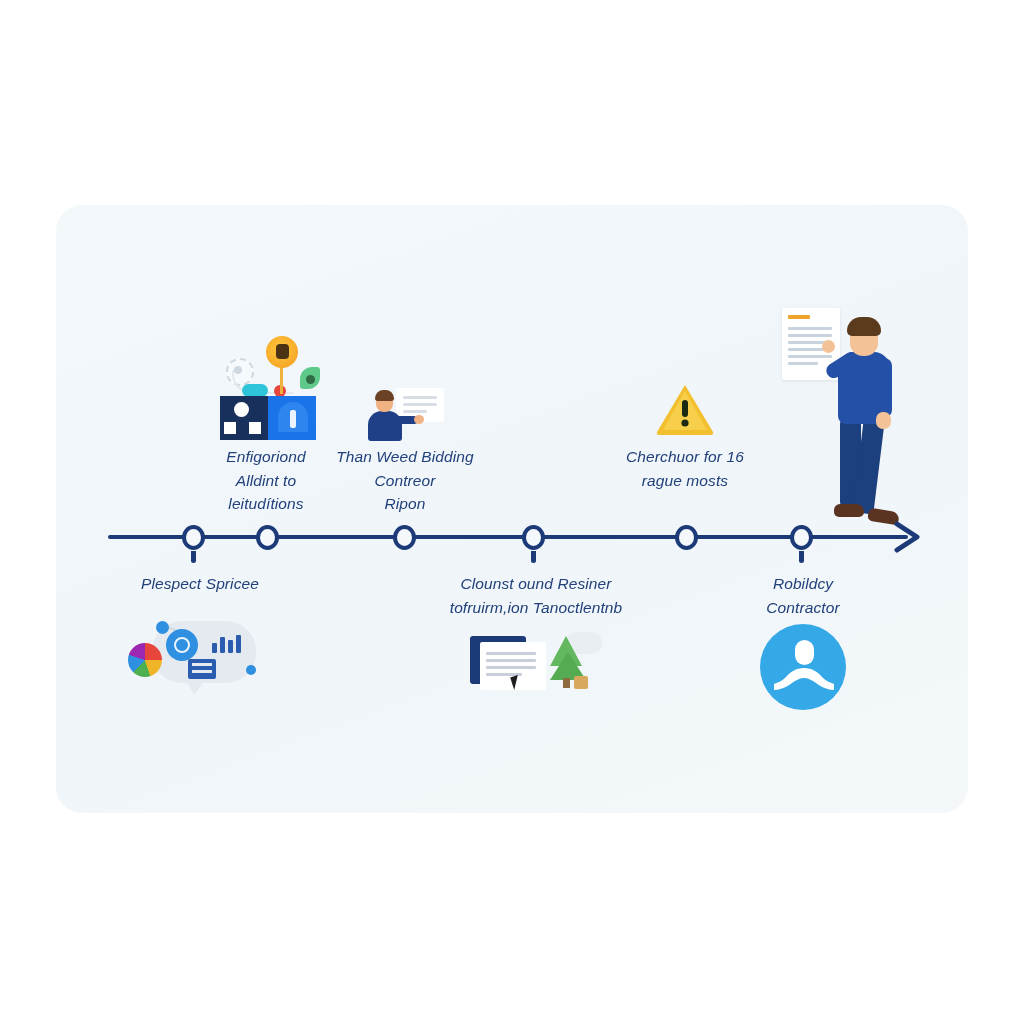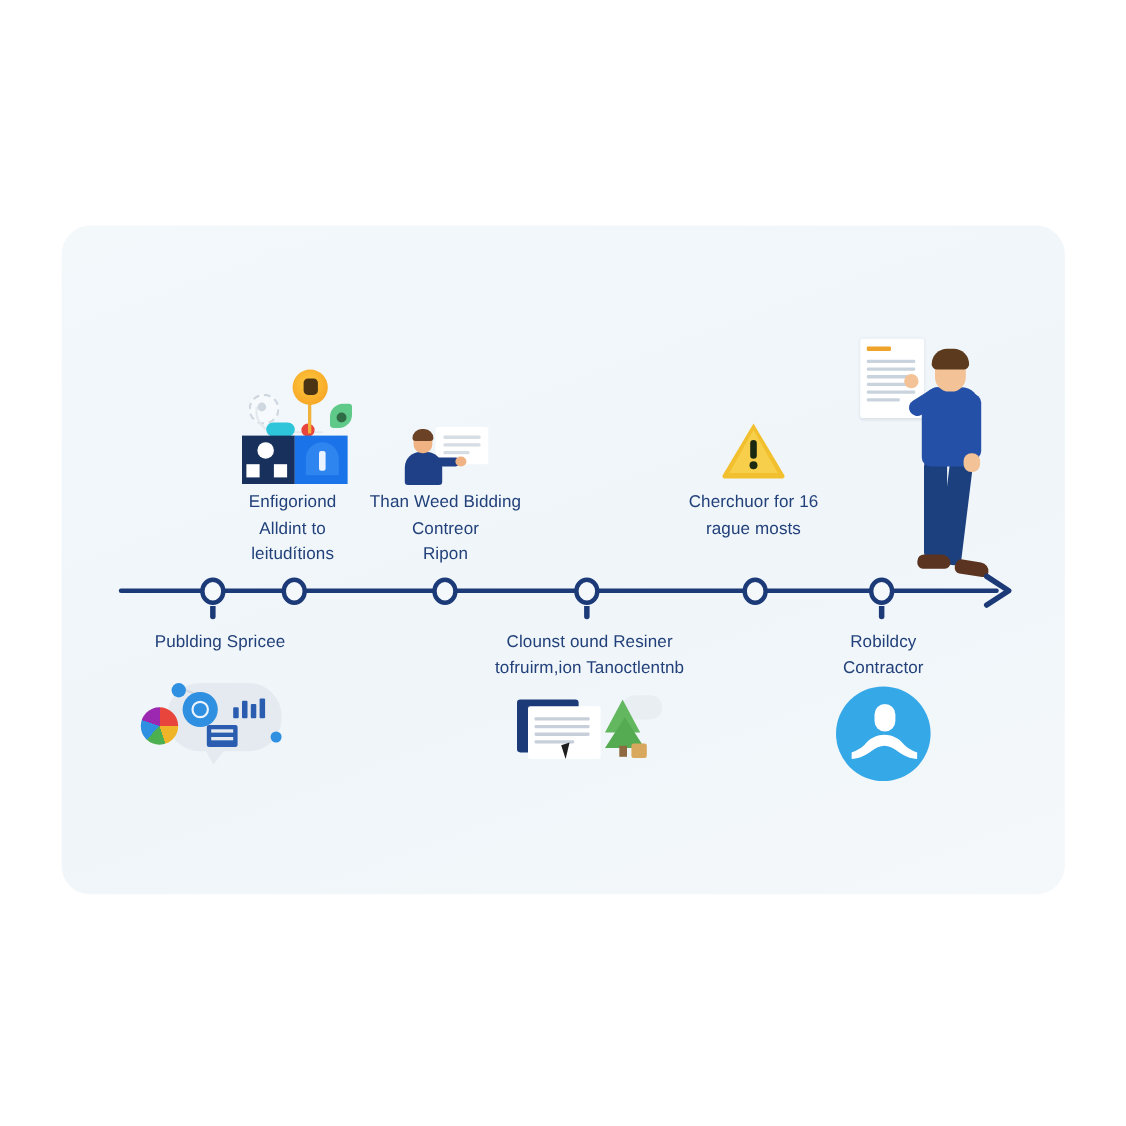--- a/index.html
+++ b/index.html
@@ -36,21 +36,21 @@
     width:5px;height:12px;margin-left:-2.5px;
     background:#1b3a77;border-radius:0 0 3px 3px;
   }
 
   
   .label{
     position:absolute;text-align:center;
     color:#22407a;line-height:1.52;
     font-size:15.5px;letter-spacing:.1px;
   }
-  .label .ln{display:block;}
+  .label .ln{display:block;font-style:italic;}
   .label-top{bottom:auto;}
 
   
   .ic1{position:absolute;left:216px;top:330px;width:106px;height:112px;}
   .ic1 .panelL{position:absolute;left:4px;top:66px;width:48px;height:44px;background:#17305c;}
   .ic1 .panelR{position:absolute;left:52px;top:66px;width:48px;height:44px;background:#1a73e8;}
   .ic1 .pr-arc{position:absolute;left:62px;top:72px;width:30px;height:30px;border-radius:50% 50% 0 0;background:#2f85ef;}
   .ic1 .pr-bar{position:absolute;left:74px;top:80px;width:6px;height:18px;background:#eaf3ff;border-radius:2px;}
   .ic1 .dot-w{position:absolute;left:18px;top:72px;width:15px;height:15px;border-radius:50%;background:#ffffff;}
   .ic1 .sq1{position:absolute;left:8px;top:92px;width:12px;height:12px;background:#ffffff;}
@@ -236,21 +236,21 @@
     <span class="ln">Contreor</span>
     <span class="ln">Ripon</span>
   </div>
 
   <div class="label label-top" style="left:574px;top:445px;width:222px;">
     <span class="ln">Cherchuor for 16</span>
     <span class="ln">rague mosts</span>
   </div>
 
   <div class="label" style="left:110px;top:572px;width:180px;">
-    <span class="ln">Publding Spricee</span>
+    <span class="ln">Plespect Spricee</span>
   </div>
 
   <div class="label" style="left:432px;top:572px;width:208px;">
     <span class="ln">Clounst ound Resiner</span>
     <span class="ln">tofruirm,ion Tanoctlentnb</span>
   </div>
 
   <div class="label" style="left:728px;top:572px;width:150px;">
     <span class="ln">Robildcy</span>
     <span class="ln">Contractor</span>

